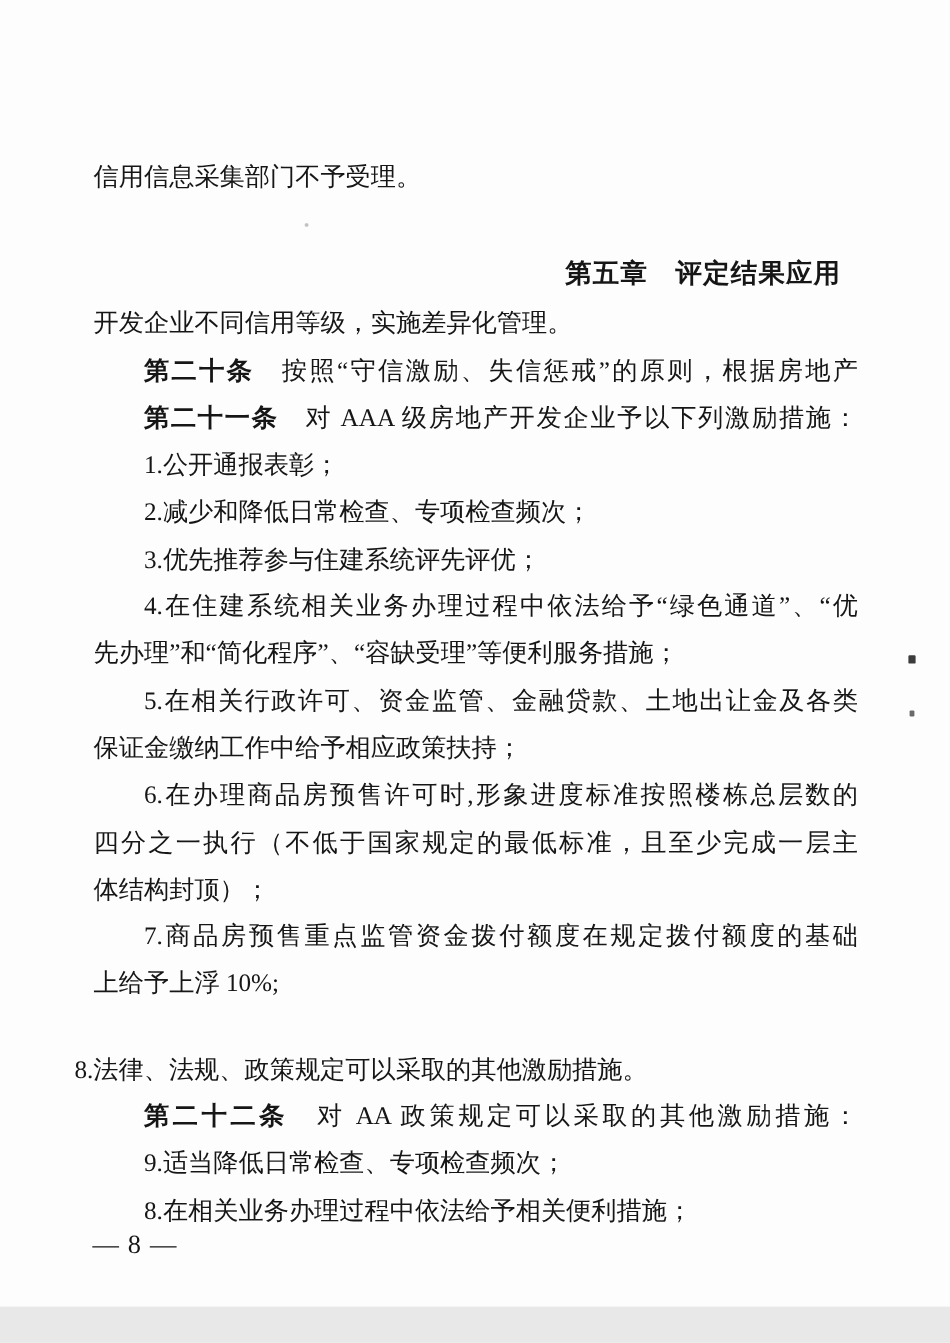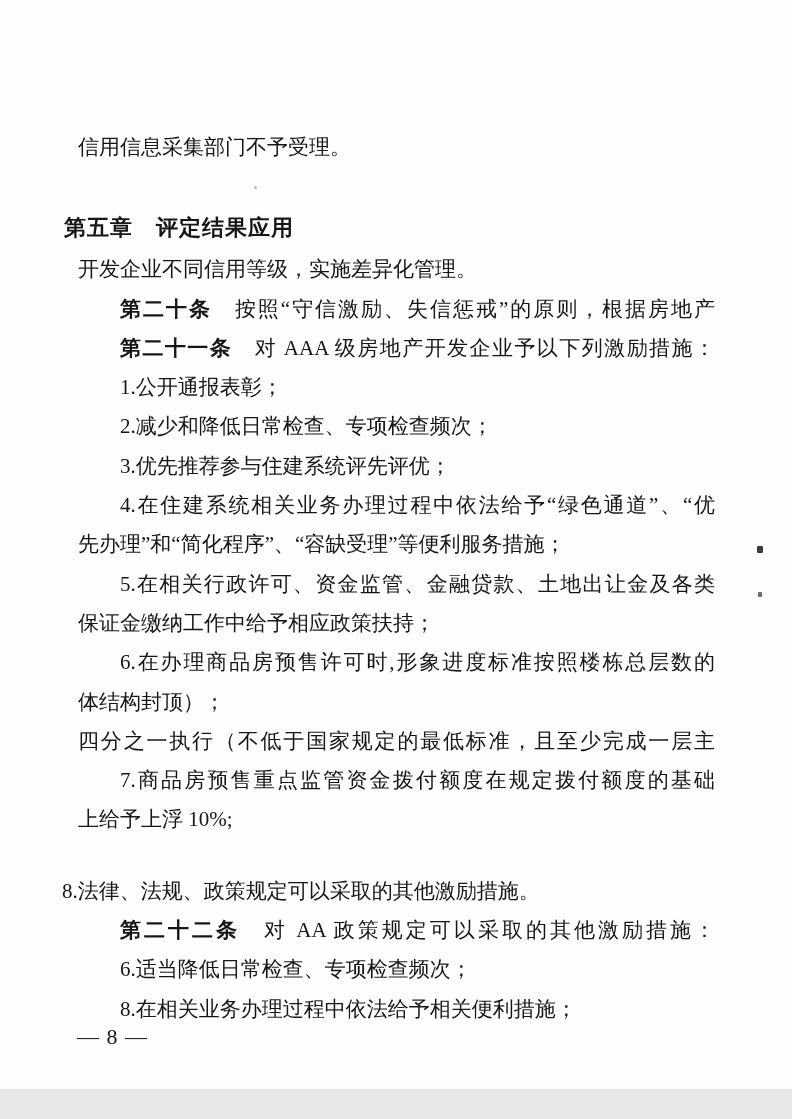--- a/index.html
+++ b/index.html
@@ -21,21 +21,21 @@
   }
   .line{height:39.3px;}
   .line.full{text-align:justify;text-align-last:justify;}
   .line.indent{padding-left:42px;}
   .line.hang{margin-left:-16px;margin-top:32px;}
   .lead{font-weight:700;}
   .chapter{
     margin:39px 0 0 0;
     position:relative;left:-14px;
     height:44px;line-height:44px;
-    text-align:left;
+    text-align:right;
     font-family:"Liberation Sans","DejaVu Sans",sans-serif;
     font-weight:700;
     font-size:22px;
     letter-spacing:1px;
   }
   .footer{
     position:absolute;
     left:77px;top:1022px;
     height:30px;line-height:30px;
     font-size:22px;
@@ -63,29 +63,29 @@
     <div class="line indent full"><span class="lead">第二十一条</span><span>　对 AAA 级房地产开发企业予以下列激励措施：</span></div>
 
     <div class="line indent">1.公开通报表彰；</div>
     <div class="line indent">2.减少和降低日常检查、专项检查频次；</div>
     <div class="line indent">3.优先推荐参与住建系统评先评优；</div>
     <div class="line indent full">4.在住建系统相关业务办理过程中依法给予“绿色通道”、“优</div>
     <div class="line">先办理”和“简化程序”、“容缺受理”等便利服务措施；</div>
     <div class="line indent full">5.在相关行政许可、资金监管、金融贷款、土地出让金及各类</div>
     <div class="line">保证金缴纳工作中给予相应政策扶持；</div>
     <div class="line indent full">6.在办理商品房预售许可时,形象进度标准按照楼栋总层数的</div>
+    <div class="line full">四分之一执行（不低于国家规定的最低标准，且至少完成一层主</div>
     <div class="line">体结构封顶）；</div>
-    <div class="line full">四分之一执行（不低于国家规定的最低标准，且至少完成一层主</div>
     <div class="line indent full">7.商品房预售重点监管资金拨付额度在规定拨付额度的基础</div>
     <div class="line">上给予上浮 10%;</div>
     <div class="line hang">8.法律、法规、政策规定可以采取的其他激励措施。</div>
 
     <div class="line indent full"><span class="lead">第二十二条</span><span>　对 AA 政策规定可以采取的其他激励措施：</span></div>
 
-    <div class="line indent">6.适当降低日常检查、专项检查频次；</div>
+    <div class="line indent">9.适当降低日常检查、专项检查频次；</div>
     <div class="line indent">8.在相关业务办理过程中依法给予相关便利措施；</div>
   </div>
 
   <div class="footer">— 8 —</div>
 
   <div class="speck s1"></div>
   <div class="speck s2"></div>
   <div class="speck s3"></div>
 </div>
 

